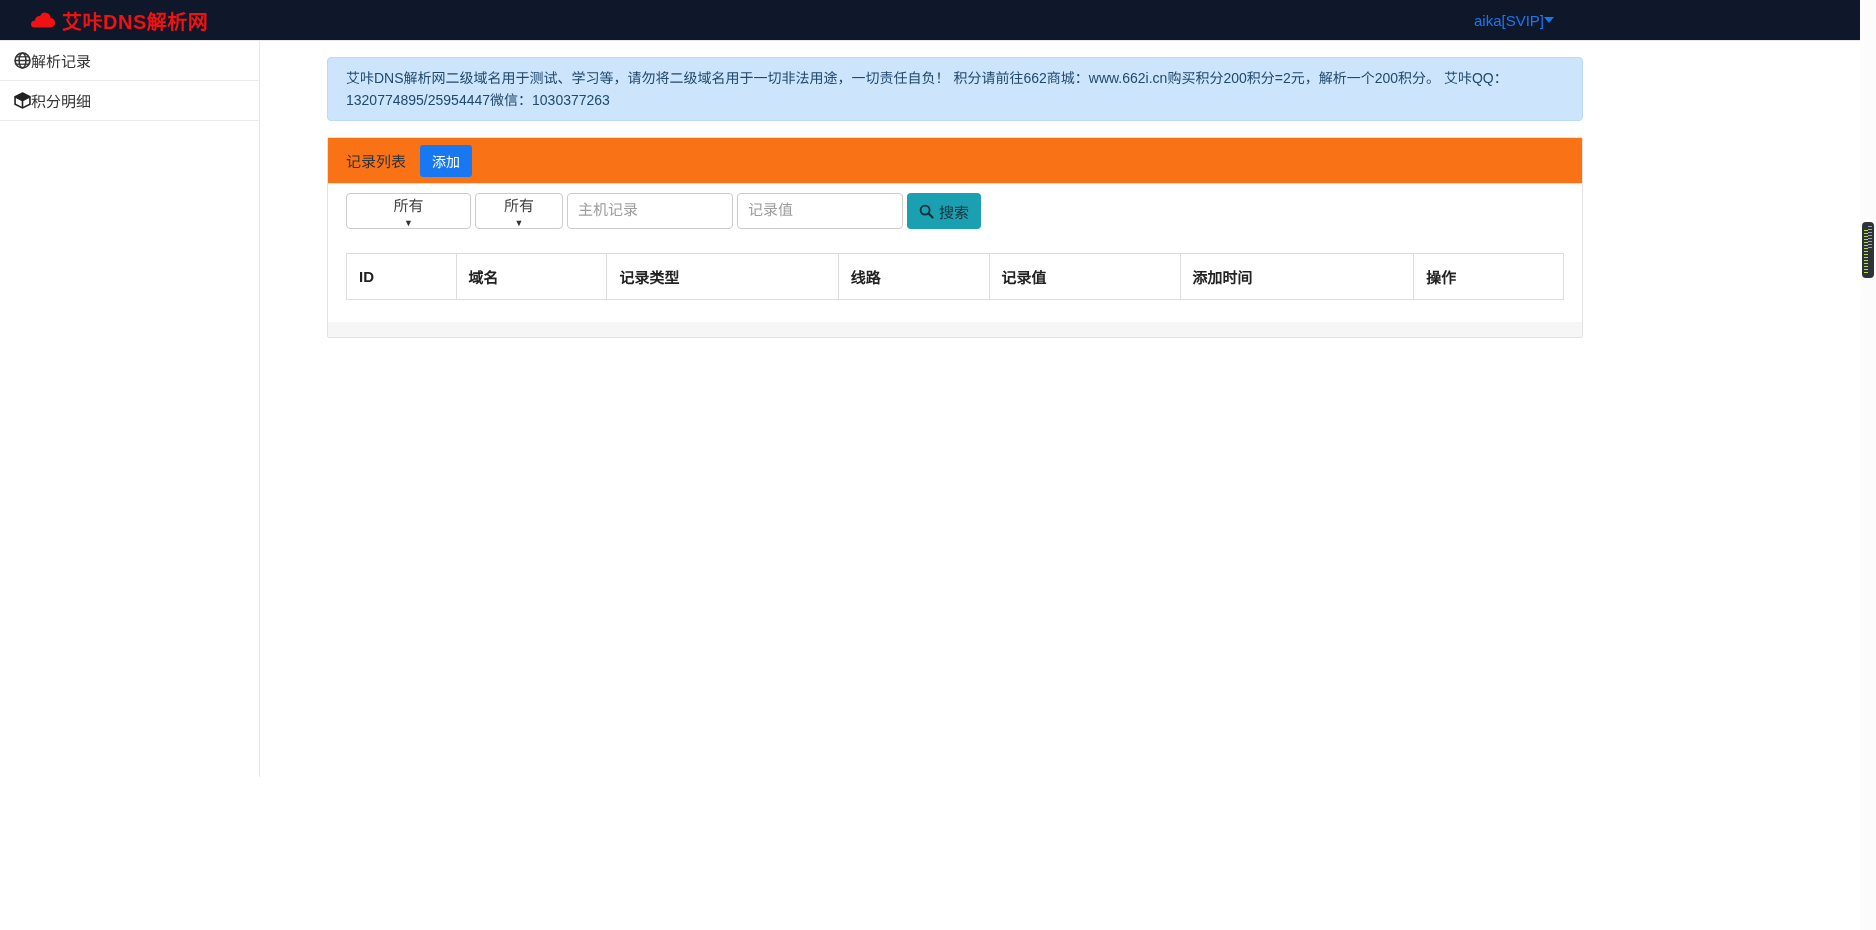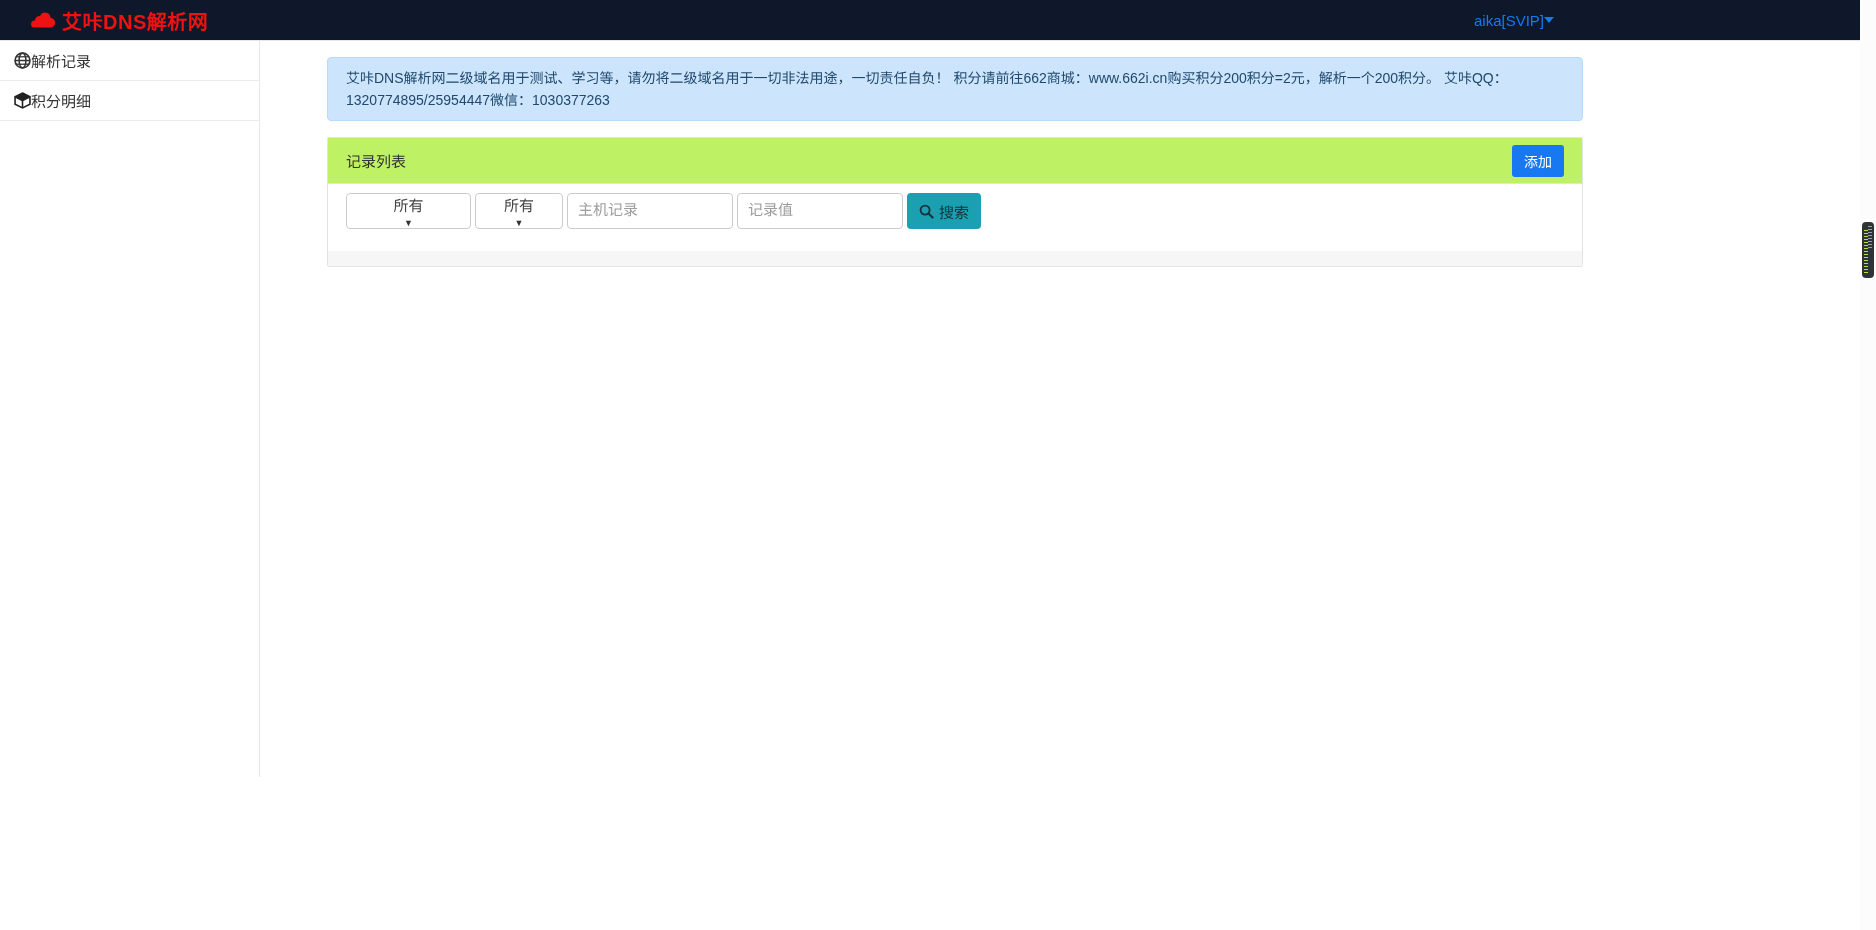--- a/index.html
+++ b/index.html
@@ -38,22 +38,22 @@
   .main{ position:absolute; left:300px; top:41px; width:1256px;margin-left:27px; }
 
   .notice{
     margin-top:16px; background:#cce5fd; border:1px solid #b8dafb;
     border-radius:4px; color:#21496e; padding:9px 18px; line-height:22px;
     font-size:14px;
   }
 
   .panel{ margin-top:16px; background:#fff; border:1px solid #e3e3e3; border-radius:2px; }
   .panel-heading{
-    background:#bef264; border-bottom:1px solid #e3e3e3;
-    height:46px; display:flex; align-items:center; justify-content:space-between;
+    background:#f97316; border-bottom:1px solid #e3e3e3;
+    height:46px; display:flex; align-items:center; 
     padding:0 18px; font-size:15px; color:#333;gap:14px;
   }
   .btn-add{
     background:#1778f2; color:#fff; border:none; border-radius:3px;
     font-size:14px; padding:6px 12px; cursor:pointer;
     font-family:"Liberation Sans", sans-serif;
   }
 
   .panel-body{ padding:9px 18px 0 18px; }
   .filters{ display:flex; gap:4px; align-items:center; }
@@ -180,20 +180,34 @@
           <span style="display:inline-flex;">
             <svg viewBox="0 0 16 16" width="15" height="15">
               <circle cx="6.5" cy="6.5" r="4.8" fill="none" stroke="#16313c" stroke-width="2"></circle>
               <line x1="10.2" y1="10.2" x2="14.5" y2="14.5" stroke="#16313c" stroke-width="2.2" stroke-linecap="round"></line>
             </svg>
           </span>
           <span>搜索</span>
         </button>
       </div>
 
+      <table class="records">
+        <thead>
+          <tr>
+            <th>ID</th>
+            <th>域名</th>
+            <th>记录类型</th>
+            <th>线路</th>
+            <th>记录值</th>
+            <th>添加时间</th>
+            <th>操作</th>
+          </tr>
+        </thead>
+        <tbody></tbody>
+      </table>
     </div>
 
     <div class="panel-footer"></div>
   </section>
 
 </main>
 
 <div class="scrollbar-track">
   <div class="scrollbar-thumb">
     <div class="thumb-stripes-green"></div>

